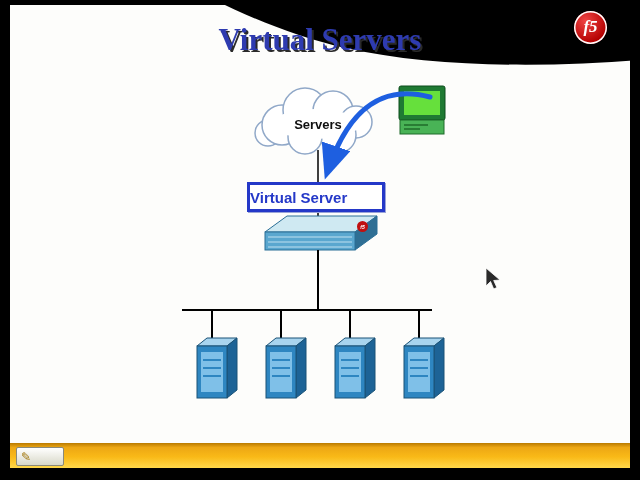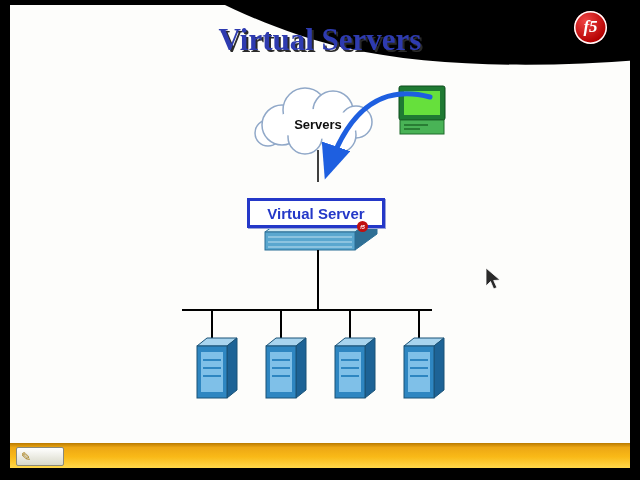--- a/index.html
+++ b/index.html
@@ -12,22 +12,22 @@
          color:#2e3bb0;text-shadow:2px 2px 0 #2a2a2a;}
   .f5-logo{position:absolute;left:574px;top:11px;width:33px;height:33px;border-radius:50%;
            background:radial-gradient(circle at 35% 30%, #ef4444, #b40000 70%, #7e0000);
            z-index:7;display:flex;align-items:center;justify-content:center;
            box-shadow:0 0 0 1.5px #fff inset;}
   .f5-logo span{color:#fff;font-family:"Liberation Serif",serif;font-style:italic;
                 font-weight:bold;font-size:17px;transform:translateY(-1px);}
   .diagram{position:absolute;left:0;top:0;width:640px;height:480px;z-index:3;pointer-events:none;}
   .internet-label{position:absolute;left:280px;top:117px;width:76px;text-align:center;
                   font-weight:bold;font-size:13px;color:#101010;z-index:4;}
-  .vs-box{position:absolute;left:247px;top:198px;width:132px;height:24px;background:#fff;
-          border:3px solid #2438c8;z-index:4;display:flex;align-items:center;justify-content:center;
+  .vs-box{position:absolute;left:247px;top:182px;width:132px;height:24px;background:#fff;
+          border:3px solid #2438c8;z-index:4;display:flex;align-items:center;justify-content:flex-start;
           box-shadow:1px 1px 0 #9aa4d8;}
   .vs-box span{color:#2438c8;font-weight:bold;font-size:15px;}
   .appliance-badge{position:absolute;left:357px;top:221px;width:11px;height:11px;border-radius:50%;
           background:#c01010;color:#fff;font-size:5px;font-style:italic;font-weight:bold;
           display:flex;align-items:center;justify-content:center;z-index:5;}
   .bottom-bar{position:absolute;left:10px;top:443px;width:620px;height:25px;z-index:8;
           background:linear-gradient(180deg,#b97a00 0%,#eda714 18%,#f9b917 55%,#ffd84a 100%);}
   .pencil-btn{position:absolute;left:6px;top:4px;width:42px;height:17px;
           background:linear-gradient(#ffffff,#d8d8c8);border:1px solid #8a8a7a;border-radius:2px;
           display:flex;align-items:center;justify-content:flex-start;padding-left:4px;cursor:pointer;}

